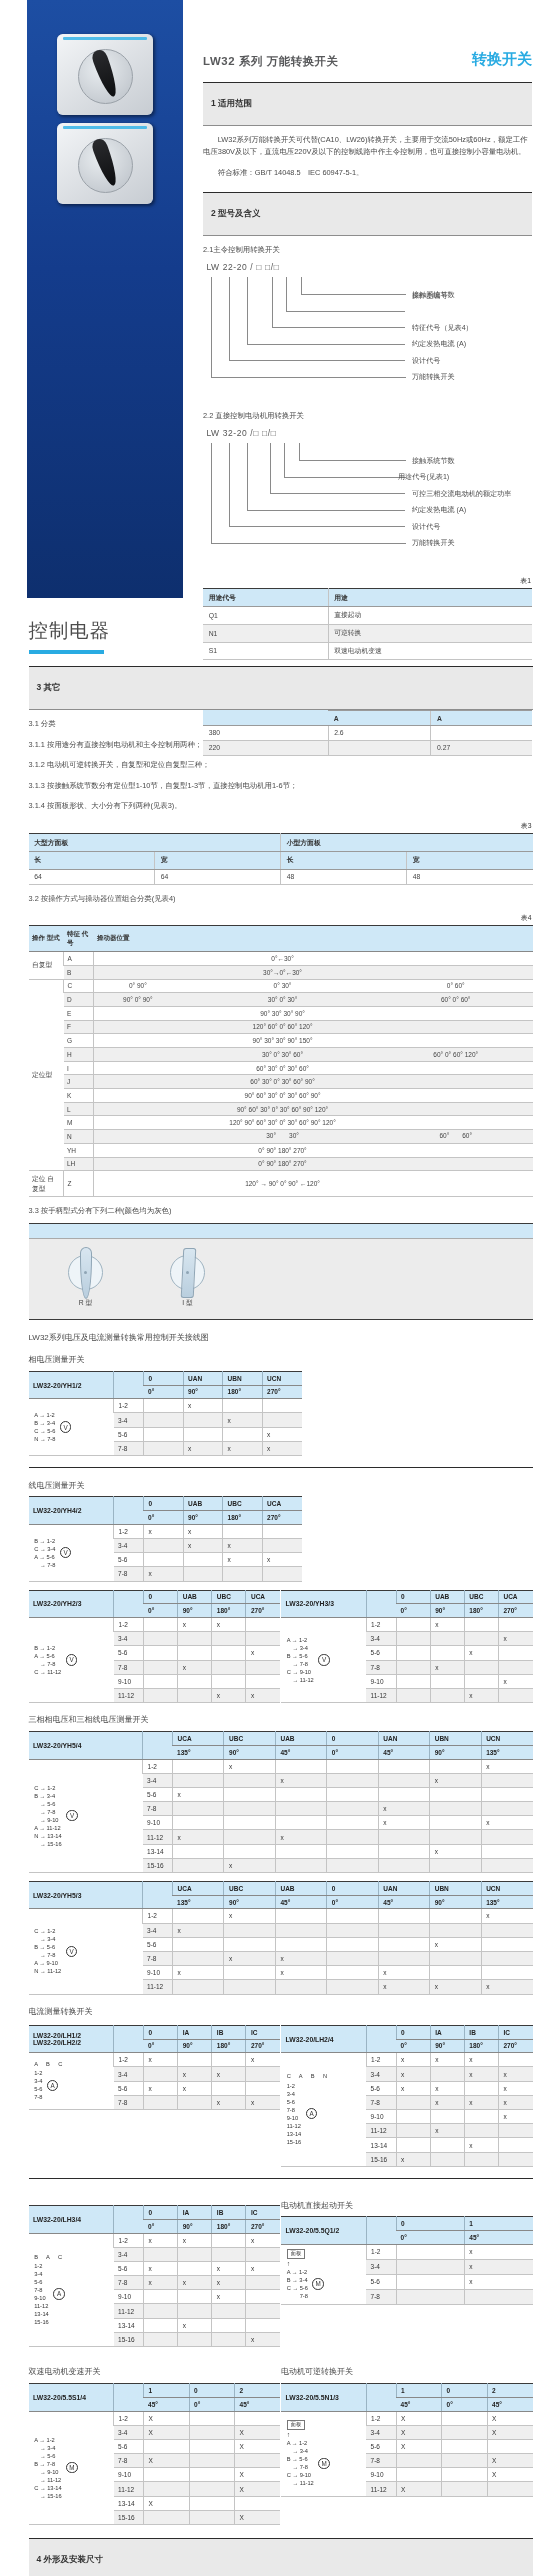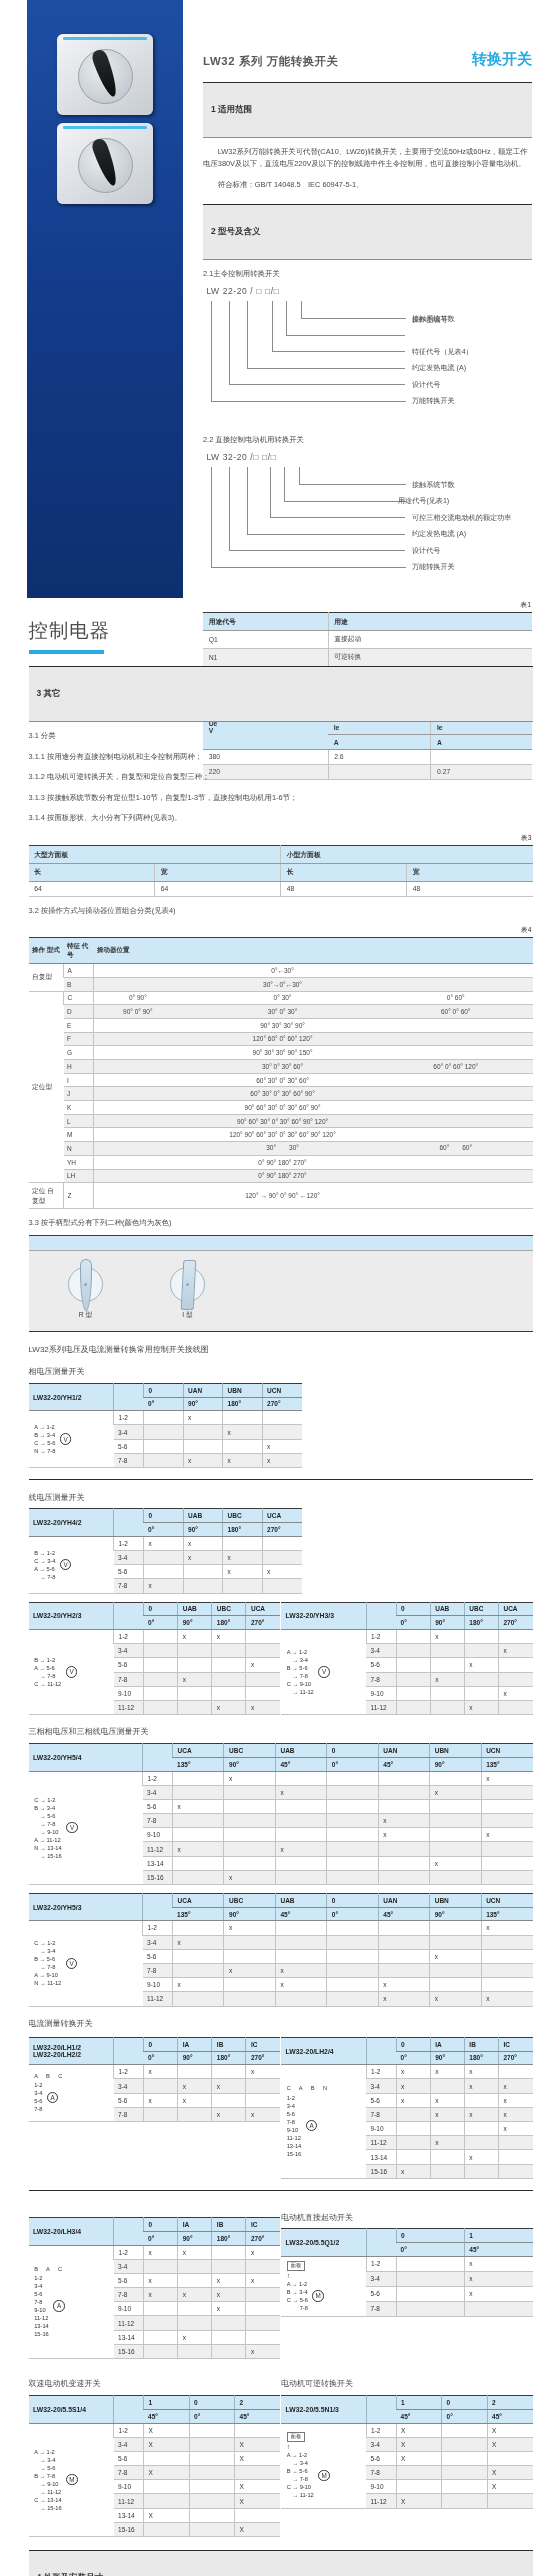--- a/index.html
+++ b/index.html
@@ -21,21 +21,21 @@
     background:linear-gradient(180deg,#2a2b2e,#0d0e10); border-radius:45% 45% 50% 50%/18% 18% 78% 78%;
     transform:rotate(-20deg); }
 
   
   .content-top { position:absolute; left:203px; top:0; width:329px; }
   .content-main { position:absolute; left:28.5px; top:598px; width:504px; }
   .doc-title-row { display:flex; justify-content:space-between; align-items:flex-end; margin-top:50px; }
   .doc-title { font-size:11.4px; font-weight:bold; color:#58595b; letter-spacing:0.6px; }
   .category { font-size:15px; color:#29abe2; font-weight:bold; }
   .secbar { margin-top:12.5px; background:#e9e9e9; border-top:1.7px solid #2b2b2b; border-bottom:0.6px solid #8d8d8d;
-    padding:21px 8px; font-size:8.5px; font-weight:bold; color:#333; }
+    padding:15px 8px; font-size:8.5px; font-weight:bold; color:#333; }
   .para { font-size:7.4px; line-height:12.5px; margin-top:8px; color:#4a4a4a; }
   .indent { text-indent:2em; }
   .tabtag { text-align:right; font-size:6.8px; color:#333; margin:8px 1.1px 2.3px 0; }
   .subhead { font-size:8px; color:#4a4a4a; margin:11.4px 0 5.7px 0; }
   .hrule { border-top:1.1px solid #2b2b2b; margin:11.4px 0 9px 0; }
 
   
   table { border-collapse:collapse; width:100%; }
   .std { border-top:1.1px solid #3a3a3a; border-bottom:1.1px solid #3a3a3a; font-size:6.8px; }
   .std th { background:#cfe8f7; text-align:left; padding:3.4px 5.7px; border-bottom:0.6px solid #9a9a9a; font-weight:bold; color:#333; }

